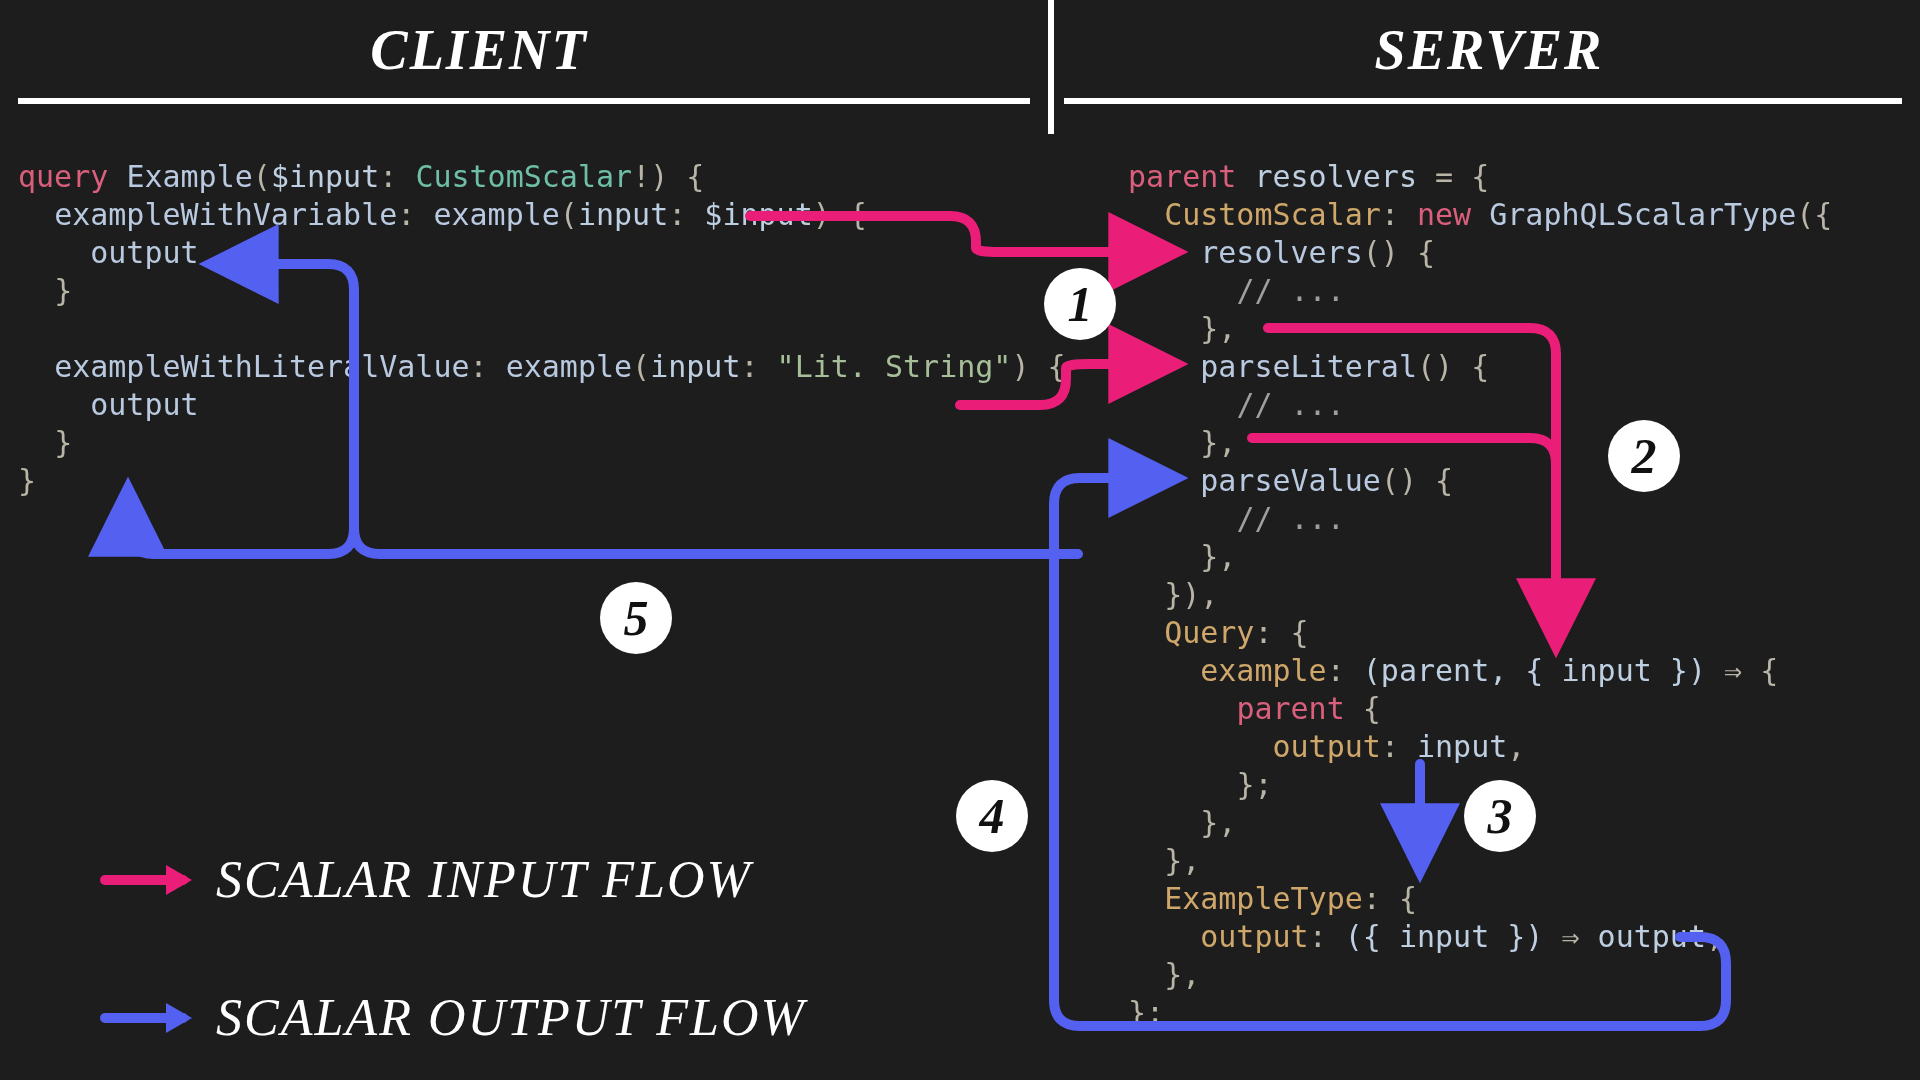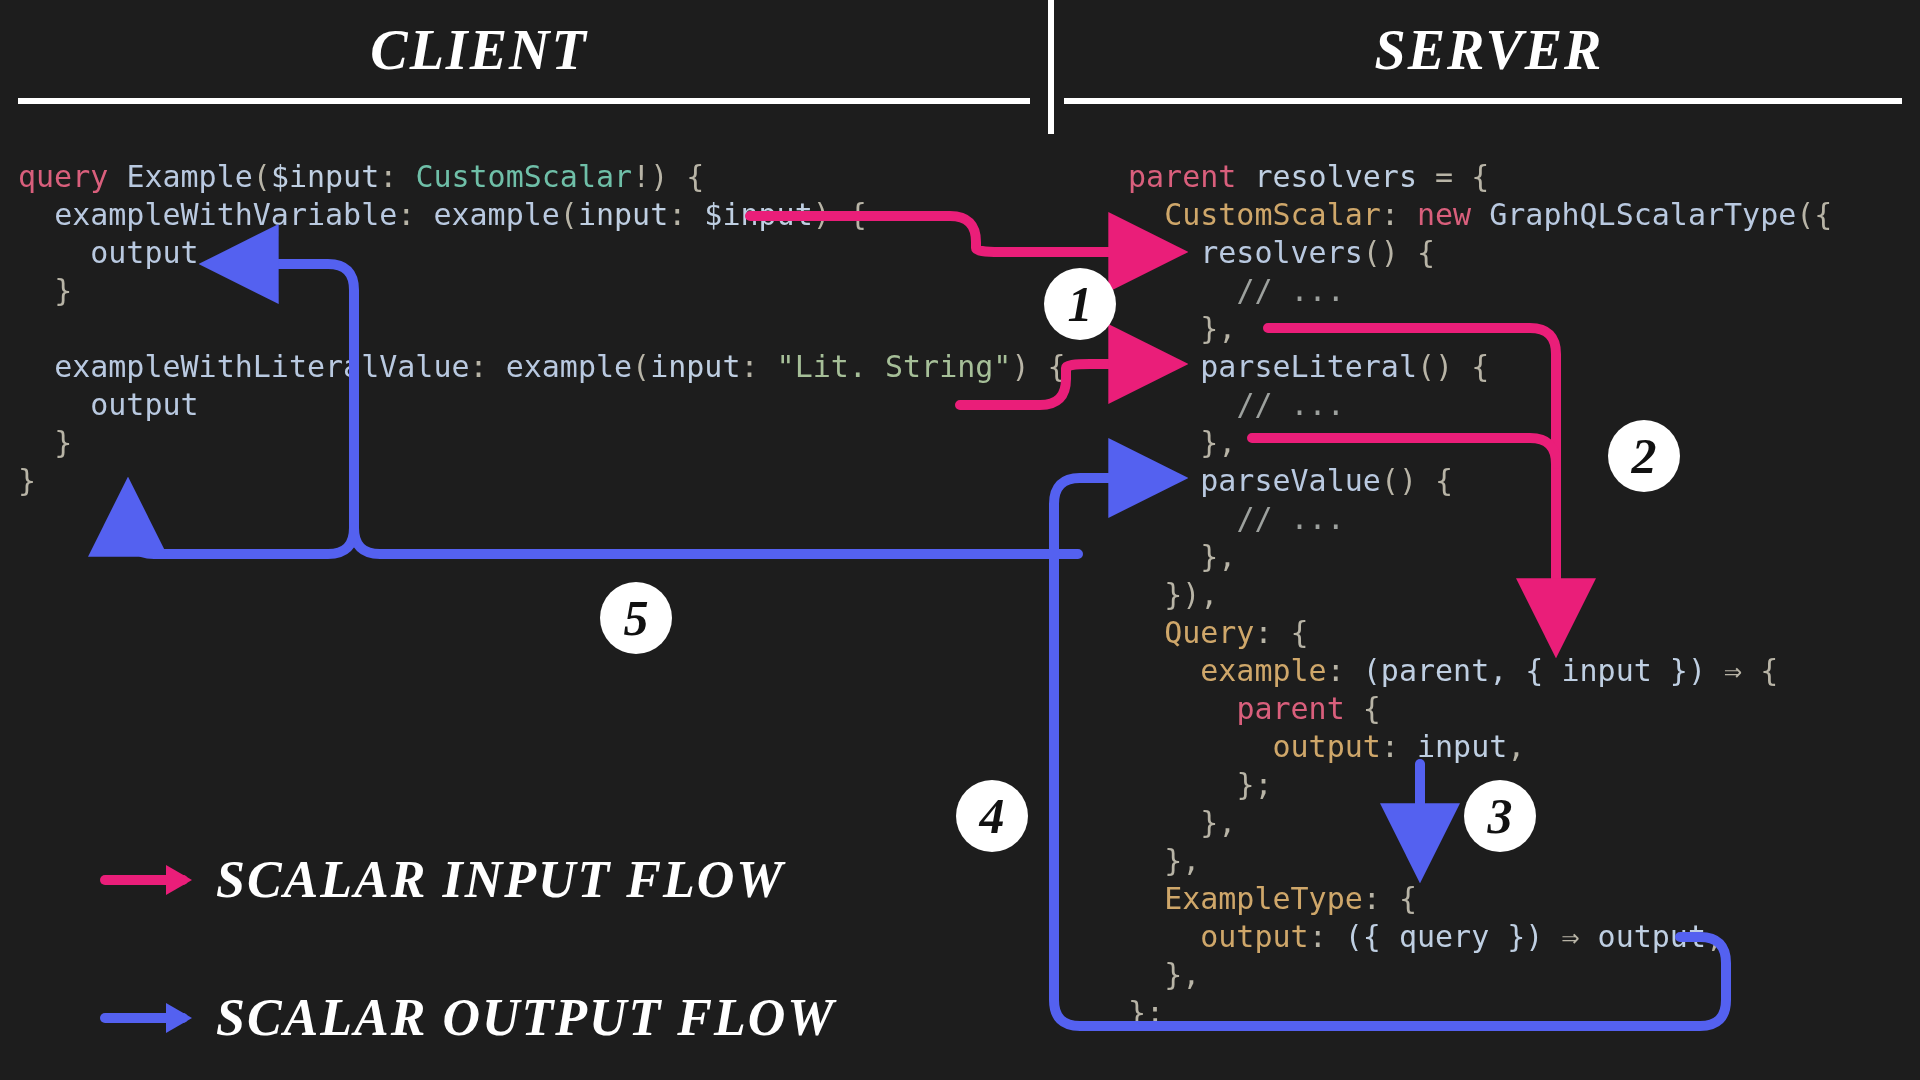--- a/index.html
+++ b/index.html
@@ -89,21 +89,21 @@
     border-top:15px solid transparent;
     border-bottom:15px solid transparent;
   }
   .legend.pink{top:850px;color:var(--pink)}
   .legend.pink .arrow{background:var(--pink)}
   .legend.blue{top:988px;color:var(--blue)}
   .legend.blue .arrow{background:var(--blue)}
   .legend .lbl{
     font-family:var(--hand);
     font-size:52px;
-    font-weight:700;
+    font-weight:400;
     font-style:italic;
     letter-spacing:2px;
     color:var(--white);
     text-transform:uppercase;
   }
   svg.flows{position:absolute;left:0;top:0;pointer-events:none}
 </style>
 </head>
 <body>
 
@@ -137,21 +137,21 @@
     <span class="c-punc">},</span>
   <span class="c-punc">}),</span>
   <span class="c-prop">Query</span><span class="c-punc">: {</span>
     <span class="c-prop">example</span><span class="c-punc">: </span><span class="c-var">(parent, { input })</span> <span class="c-punc">⇒</span><span class="c-punc"> {</span>
       <span class="c-kw">parent</span><span class="c-punc"> {</span>
         <span class="c-prop">output</span><span class="c-punc">: </span><span class="c-var">input</span><span class="c-punc">,</span>
       <span class="c-punc">};</span>
     <span class="c-punc">},</span>
   <span class="c-punc">},</span>
   <span class="c-prop">ExampleType</span><span class="c-punc">: {</span>
-    <span class="c-prop">output</span><span class="c-punc">: </span><span class="c-var">({ query })</span> <span class="c-punc">⇒</span><span class="c-var"> output</span><span class="c-punc">,</span>
+    <span class="c-prop">output</span><span class="c-punc">: </span><span class="c-var">({ input })</span> <span class="c-punc">⇒</span><span class="c-var"> output</span><span class="c-punc">,</span>
   <span class="c-punc">},</span>
 <span class="c-punc">};</span>
 </pre>
 
 <svg class="flows" width="1920" height="1080">
   <defs>
     <marker id="ap" viewBox="0 0 12 12" refX="10" refY="6" markerWidth="8" markerHeight="8" orient="auto-start-reverse">
       <path d="M0,0 L12,6 L0,12 z" fill="#ea1e79"></path>
     </marker>
     <marker id="ab" viewBox="0 0 12 12" refX="10" refY="6" markerWidth="8" markerHeight="8" orient="auto-start-reverse">

